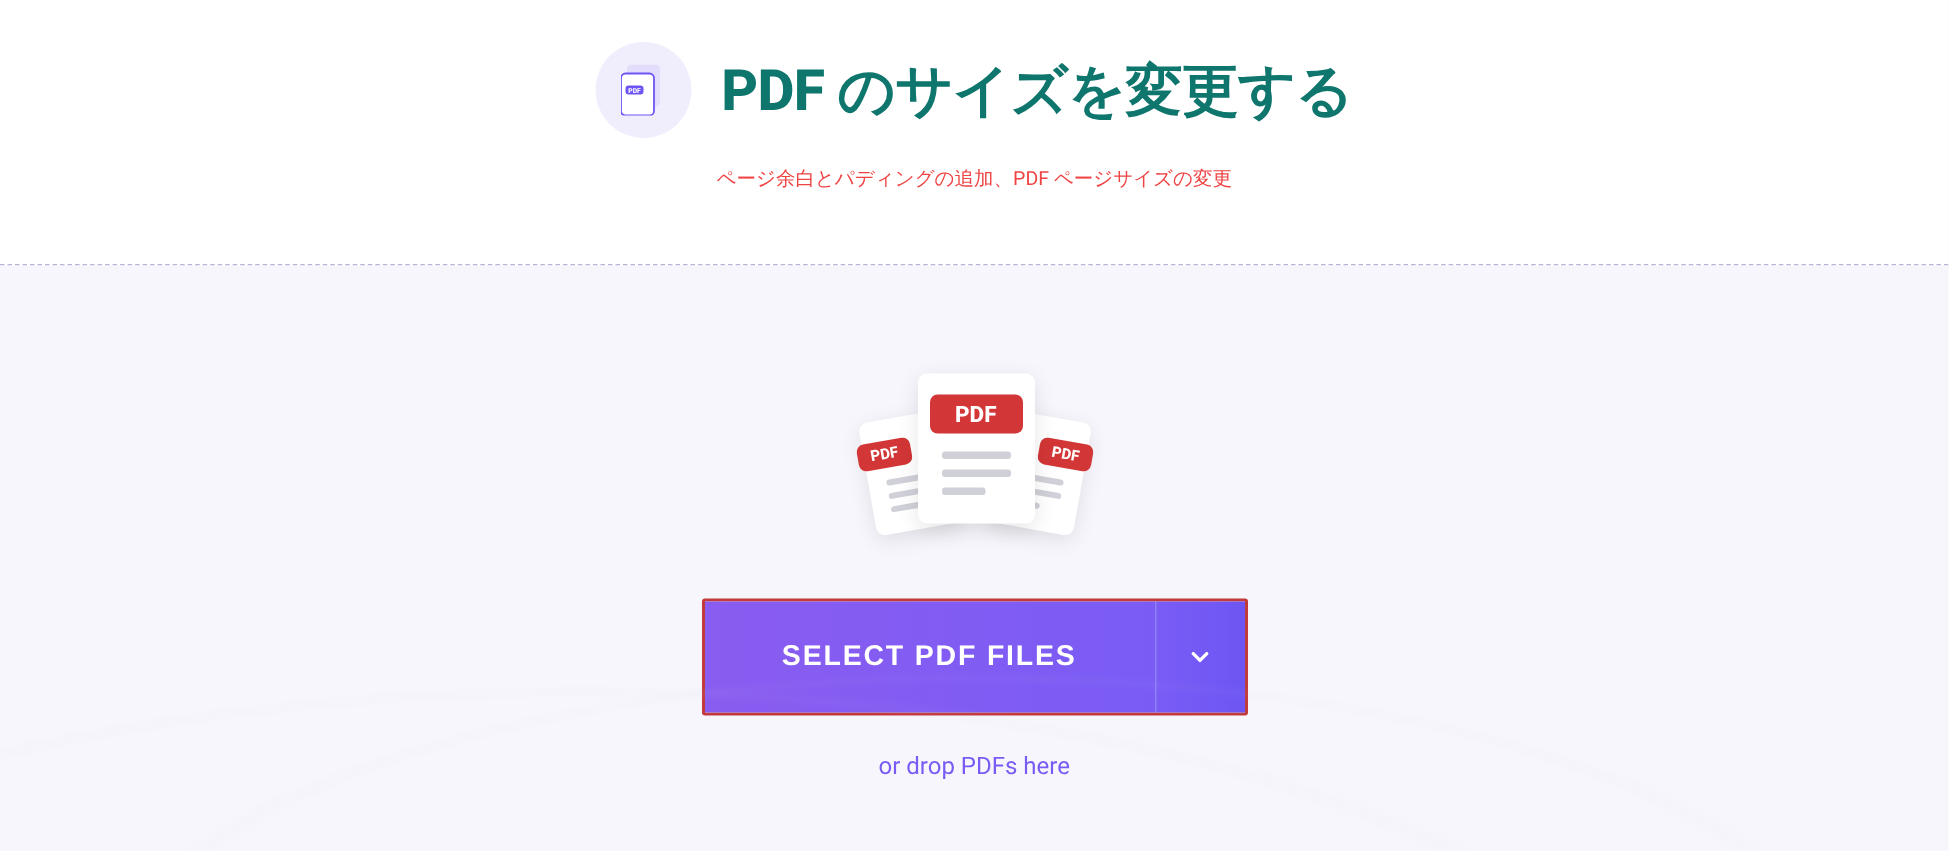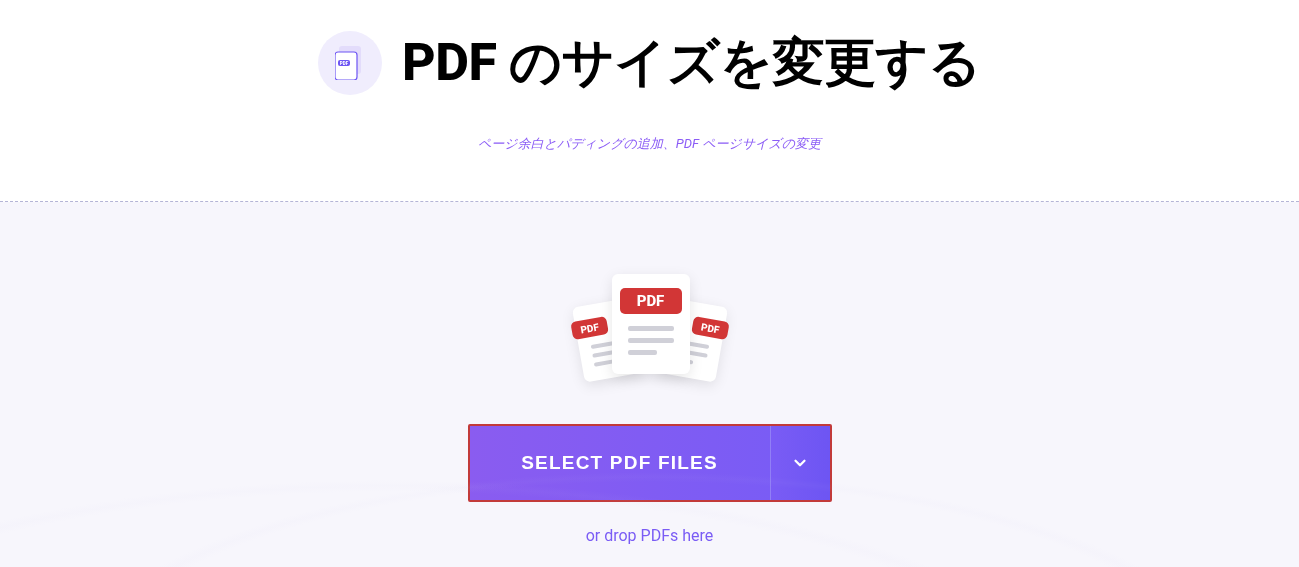--- a/index.html
+++ b/index.html
@@ -25,31 +25,30 @@
   width: 64px;
   height: 64px;
   border-radius: 50%;
   background: #f0edfd;
   display: flex;
   align-items: center;
   justify-content: center;
 }
 .title-icon-wrap svg { width: 30px; height: 34px; }
 .page-title {
-  font-size: 52px;
+  font-size: 38px;
   font-weight: 800;
-  color: #000000;
+  color: #0f766e;
   letter-spacing: -0.5px;
   text-align: right;
 }
 .subtitle {
-  margin-top: 37px;
+  margin-top: 18px;
   font-size: 13px;
-  color: #8b5cf6;
-  font-style: italic;
+  color: #ef4444;
 }
 .divider {
   margin-top: 48px;
   border: none;
   border-top: 1px dashed #b5b5d6;
   width: 100%;
 }
 .drop-section {
   background: #f7f6fc;
   height: 400px;

